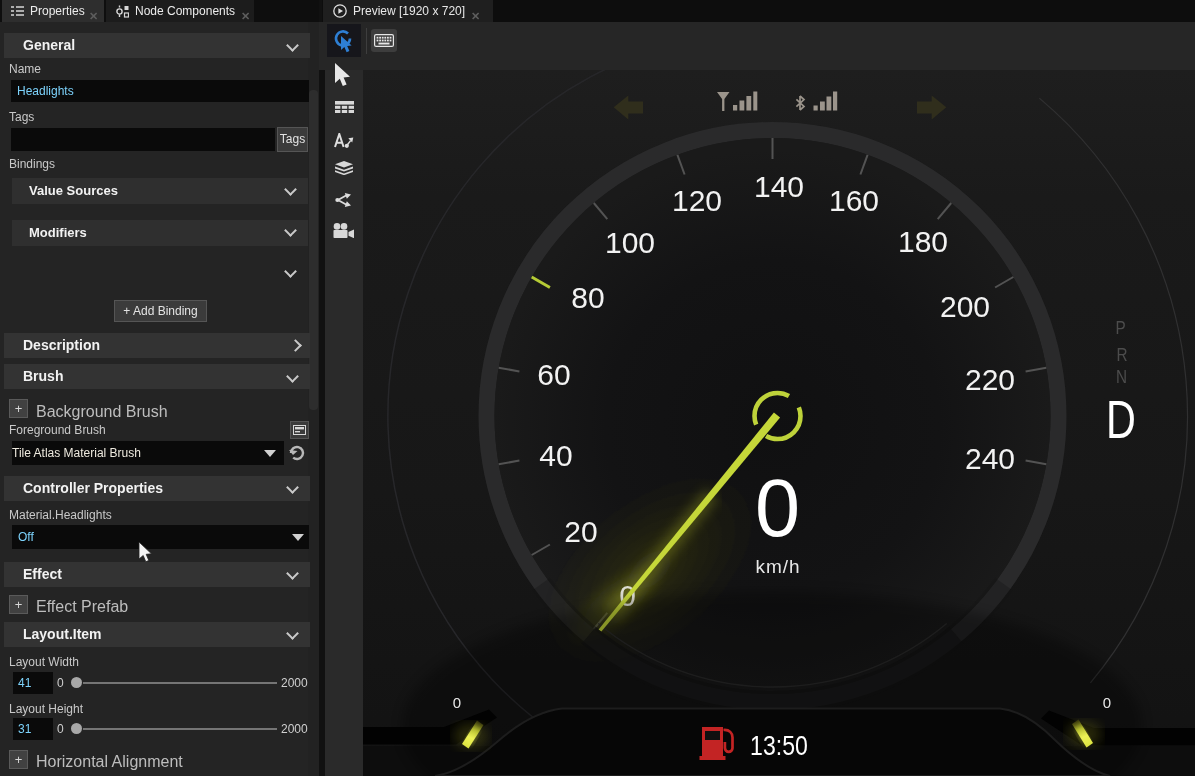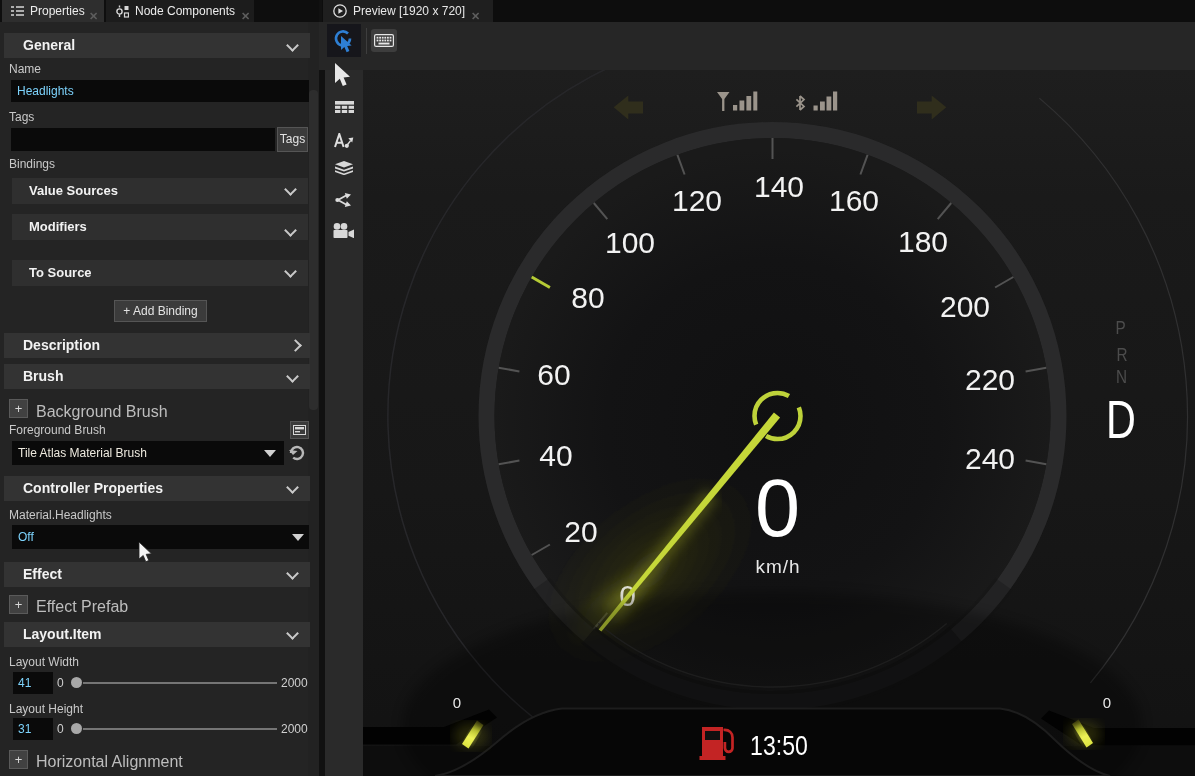--- a/index.html
+++ b/index.html
@@ -70,38 +70,37 @@
 <div class="hdr" style="top:33px"><span>General</span></div>
 <div class="chev cdown" style="left:288px;top:41px"></div>
 <div class="lbl" style="top:62px">Name</div>
 <div class="inp" style="left:11px;top:80px;width:298px;height:22px;line-height:22px"><span style="margin-left:6px">Headlights</span></div>
 <div class="lbl" style="top:110px">Tags</div>
 <div class="inp" style="left:11px;top:128px;width:264px;height:23px"></div>
 <div class="btn" style="left:277px;top:127px;width:31px;height:25px;line-height:23px">Tags</div>
 <div class="lbl" style="top:157px">Bindings</div>
 <div class="sub" style="top:178px"><span>Value Sources</span></div>
 <div class="chev cdown" style="left:286px;top:185px"></div>
-<div class="sub" style="top:214px"><span>Modifiers</span></div>
+<div class="sub" style="top:220px"><span>Modifiers</span></div>
 <div class="chev cdown" style="left:286px;top:226px"></div>
-<div class="sub" style="top:260px"><span>To Source</span></div>
 <div class="chev cdown" style="left:286px;top:267px"></div>
 <div class="btn" style="left:114px;top:300px;width:93px;height:22px;line-height:20px">+ Add Binding</div>
 <div class="hdr" style="top:333px"><span>Description</span></div>
 <div class="chev cright" style="left:291px;top:341px"></div>
 <div class="hdr" style="top:364px"><span>Brush</span></div>
 <div class="chev cdown" style="left:288px;top:372px"></div>
 <div class="plus" style="left:9px;top:399px">+</div>
 <div class="rowlbl" style="left:36px;top:403px">Background Brush</div>
 <div class="lbl" style="top:423px">Foreground Brush</div>
 <div class="btn" style="left:290px;top:421px;width:19px;height:18px"><svg width="13" height="10" viewBox="0 0 13 10" style="margin-top:3px">
         <rect x="0.5" y="0.5" width="12" height="9" fill="none" stroke="#d8d8d8"></rect>
         <rect x="2" y="2" width="9" height="2.4" fill="#d8d8d8"></rect>
         <rect x="2" y="6" width="5" height="1.4" fill="#d8d8d8"></rect>
       </svg></div>
-<div class="inp" style="left:12px;top:441px;width:272px;height:24px;line-height:24px;color:#eeeadf"><span style="margin-left:6px">Tile Atlas Material Brush</span></div>
+<div class="inp" style="left:12px;top:441px;width:272px;height:24px;line-height:24px;color:#eeeadf"><span style="">Tile Atlas Material Brush</span></div>
 <svg class="abs" style="left:264px;top:450px" width="12" height="7" viewBox="0 0 12 7">
       <path d="M0,0 h12 l-6,7 z" fill="#d0d0d0"></path>
     </svg>
 <svg class="abs" style="left:288px;top:444px" width="18" height="18" viewBox="0 0 18 18">
       <path d="M3,9 a6,6 0 1 1 2.2,4.6" fill="none" stroke="#b8b8b8" stroke-width="2.4"></path>
       <path d="M1,6 l4,5 4.5,-4 z" fill="#b8b8b8"></path>
     </svg>
 <div class="hdr" style="top:476px"><span>Controller Properties</span></div>
 <div class="chev cdown" style="left:288px;top:483px"></div>
 <div class="lbl" style="top:508px">Material.Headlights</div>

